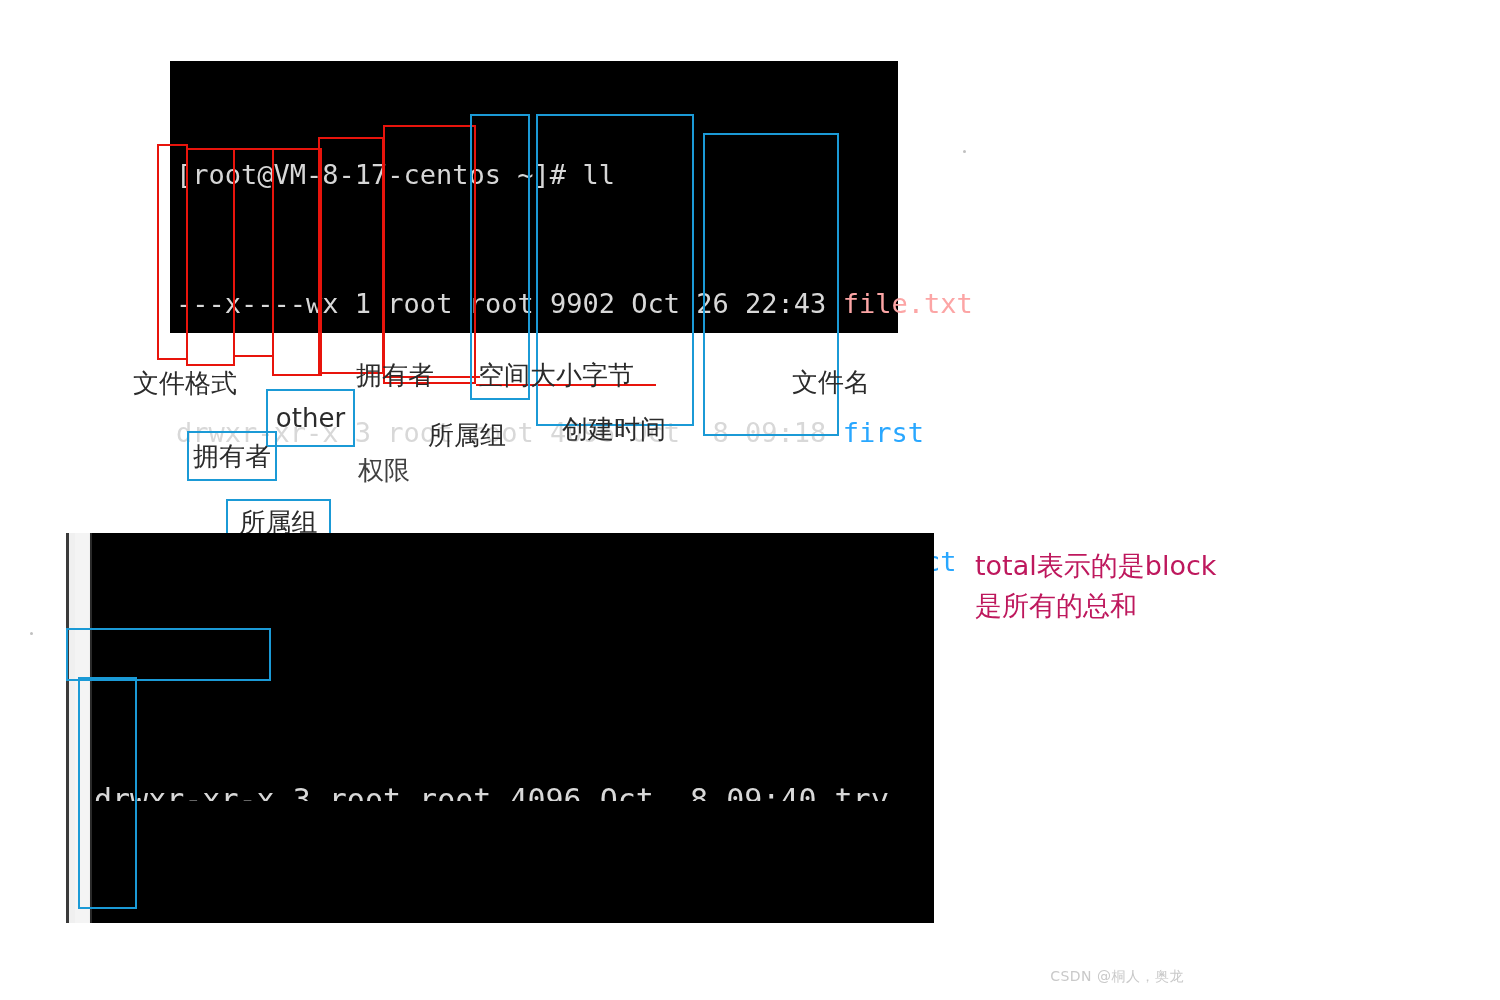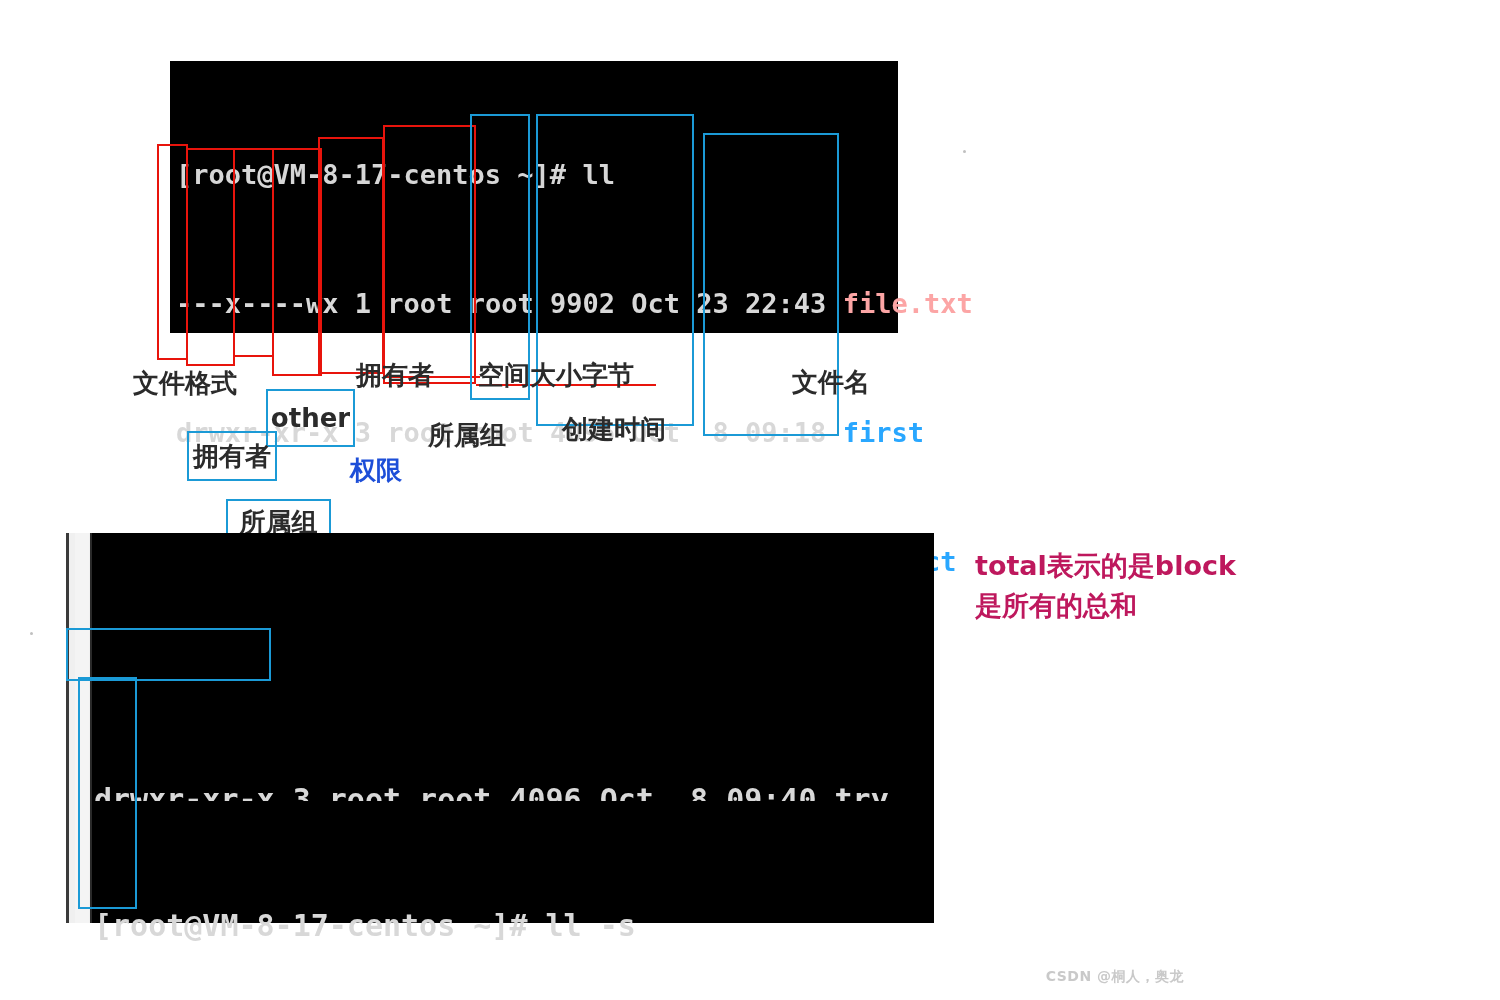--- a/index.html
+++ b/index.html
@@ -2,21 +2,21 @@
 <html><head>
 <meta charset="utf-8">
 <style>
   * { box-sizing: border-box; margin: 0; padding: 0; }
   html, body {
     width: 1500px; height: 1000px;
     background: #ffffff;
     font-family: "Liberation Sans", sans-serif;
     overflow: hidden;
   }
-  #root { position: relative; width: 1200px; height: 1000px; font-weight: bold; }
+  #root { position: relative; width: 1200px; height: 1000px; }
 
   
   .term {
     position: absolute;
     background: #000000;
     font-family: "DejaVu Sans Mono", "Liberation Mono", monospace;
     color: #d8d8d8;
     white-space: pre;
   }
   #term-top {
@@ -69,21 +69,21 @@
   
   .lab {
     position: absolute;
     font-family: "DejaVu Sans", "Liberation Sans", sans-serif;
     font-size: 26px; color: #2b2b2b;
     white-space: nowrap;
     display: flex; align-items: center; justify-content: center;
   }
   .lab.plain { display: inline; }
   .lab.boxed { border: 2px solid #1b9ad6; margin-top: 17px; }
-  .lab.blue-text { color: #1d4ed8; }
+  .lab.blue-text { color: #404040; text-align: right; }
 
   .note {
     position: absolute;
     font-family: "DejaVu Sans", "Liberation Sans", sans-serif;
     font-size: 27px; color: #be185d; line-height: 40px; white-space: pre;
   }
 
   .watermark {
     position: absolute; right: 16px; bottom: 14px;
     font-family: "DejaVu Sans", "Liberation Sans", sans-serif;
@@ -91,21 +91,21 @@
   }
   .dot { position: absolute; width: 3px; height: 3px; background: #c0c0c0; border-radius: 50%; }
 </style>
 </head>
 <body>
 
 <div id="root">
 
   <div id="term-top" class="term">
     <span class="trow"><span class="c-white">[root@VM-8-17-centos ~]# </span><span class="c-white">ll</span></span>
-    <span class="trow"><span>---x----wx</span> <span>1</span> <span>root</span> <span>root</span> <span>9902</span> <span>Oct</span> <span>23</span> <span>22:43</span> <span class="c-green">file.txt</span></span>
+    <span class="trow"><span>---x----wx</span> <span>1</span> <span>root</span> <span>root</span> <span>9902</span> <span>Oct</span> <span>26</span> <span>22:43</span> <span class="c-green">file.txt</span></span>
     <span class="trow"><span>drwxr-xr-x</span> <span>3</span> <span>root</span> <span>root</span> <span>4096</span> <span>Oct</span> <span> 8</span> <span>09:18</span> <span class="c-blue">first</span></span>
     <span class="trow"><span>drwxr-xr-x</span> <span>3</span> <span>root</span> <span>root</span> <span>4096</span> <span>Oct</span> <span>16</span> <span>12:19</span> <span class="c-blue">project</span></span>
     <span class="trow"><span>drwxr-xr-x</span> <span>3</span> <span>root</span> <span>root</span> <span>4096</span> <span>Oct</span> <span> 8</span> <span>09:40</span> <span class="c-blue">try</span></span>
     <span class="trow"><span style="visibility:hidden">drwxr-xr-x 3 root r</span><span class="cursor"></span></span>
   </div>
 
   <div class="rbox" style="left:157px;  top:144px; width:31px;  height:216px;"></div>
   <div class="rbox" style="left:186px;  top:148px; width:49px;  height:218px;"></div>
   <div class="rbox" style="left:233px;  top:148px; width:41px;  height:209px;"></div>
   <div class="rbox" style="left:272px;  top:148px; width:50px;  height:228px;"></div>
@@ -137,21 +137,20 @@
   <div class="lab plain" style="left:562px; top:412px; width:100px; height:32px;">创建时间</div>
 
   <div class="lab plain" style="left:792px; top:365px; width:80px; height:32px;">文件名</div>
 
   <div id="term-bottom" class="term">
     <div class="sb-track">
       <div class="sb-thumb"></div>
     </div>
     <div class="rows">
       <span class="clip-line">drwxr-xr-x 3 root root 4096 Oct  8 09:40 try</span>
-      <span class="trow"><span>[root@VM-8-17-centos ~]# </span><span>ll -s</span></span>
       
       
       
       
       
       
     </div>
   </div>
 
   <div class="bbox" style="left:66px; top:628px; width:205px; height:53px;"></div>

